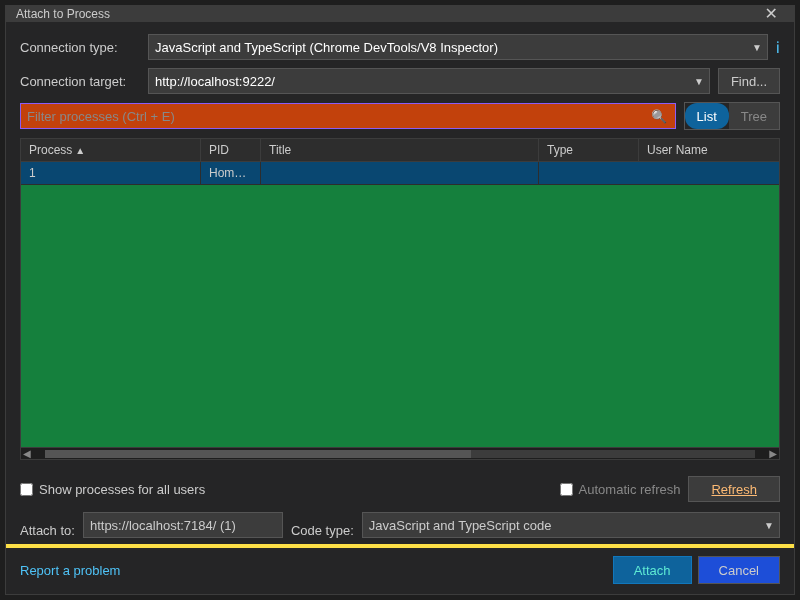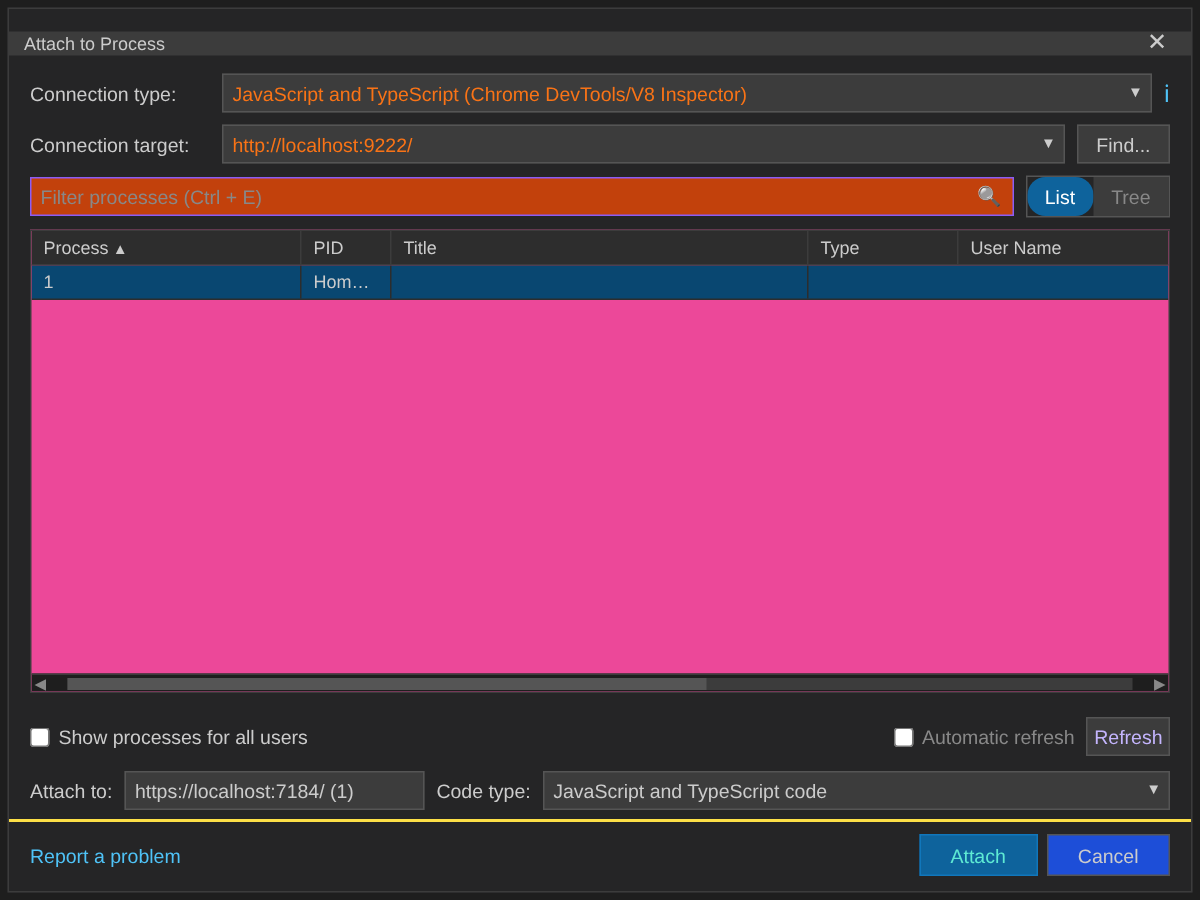--- a/index.html
+++ b/index.html
@@ -24,21 +24,20 @@
       position: relative;
     }
     .title-bar {
       background: #3c3c3c;
       height: 16px;
       display: flex;
       align-items: center;
       justify-content: space-between;
       padding: 0 10px;
       flex-shrink: 0;
-      margin-top: 15px;
     }
     .title-bar-text {
       color: #cccccc;
       font-size: 12px;
     }
     .close-btn {
       background: none;
       border: none;
       color: #cccccc;
       font-size: 16px;
@@ -65,21 +64,21 @@
       font-size: 13px;
     }
     .select-wrapper {
       flex: 1;
       position: relative;
     }
     .form-select {
       width: 100%;
       background: #3c3c3c;
       border: 1px solid #555;
-      color: #f97316;
+      color: #ffffff;
       padding: 3px 24px 3px 6px;
       font-size: 13px;
       appearance: none;
       cursor: pointer;
       height: 26px;
     }
     .select-arrow {
       position: absolute;
       right: 6px;
       top: 50%;
@@ -149,21 +148,21 @@
       font-size: 13px;
       height: 26px;
     }
     .view-btn.active {
       background: #0e639c;
       color: #fff;
       border-radius: 12px;
     }
     .table-container {
       flex: 1;
-      background: #ec4899;
+      background: #15803d;
       border: 1px solid #3c3c3c;
       overflow: hidden;
       display: flex;
       flex-direction: column;
     }
     .table-header {
       display: grid;
       grid-template-columns: 180px 60px 1fr 100px 140px;
       background: #2d2d2d;
       border-bottom: 1px solid #3c3c3c;
@@ -258,30 +257,31 @@
       color: #888;
       font-size: 13px;
     }
     .auto-refresh-label input[type=checkbox] {
       width: 13px;
       height: 13px;
     }
     .refresh-btn {
       background: #3c3c3c;
       border: 1px solid #555;
-      color: #c4b5fd;
-      padding: 3px 4px;
-      cursor: pointer;
-      font-size: 13px;
-      height: 26px;
+      color: #fdba74;
+      padding: 3px 22px;
+      cursor: pointer;
+      font-size: 13px;
+      height: 26px;
+      text-decoration: underline;
     }
     .attach-row {
       padding: 4px 14px 6px 14px;
       display: flex;
-      align-items: center;
+      align-items: flex-end;
       gap: 8px;
       flex-shrink: 0;
     }
     .attach-label {
       color: #cccccc;
       font-size: 13px;
       flex-shrink: 0;
     }
     .attach-input {
       background: #3c3c3c;
@@ -311,21 +311,21 @@
       font-size: 13px;
       appearance: none;
       cursor: pointer;
       height: 26px;
     }
     .footer-row {
       padding: 8px 14px 10px 14px;
       display: flex;
       align-items: center;
       flex-shrink: 0;
-      border-top: 2px solid #fde047;
+      border-top: 4px solid #fde047;
     }
     .report-link {
       color: #4fc3f7;
       text-decoration: none;
       font-size: 13px;
       cursor: pointer;
     }
     .footer-spacer { flex: 1; }
     .attach-action-btn {
       background: #0e639c;

